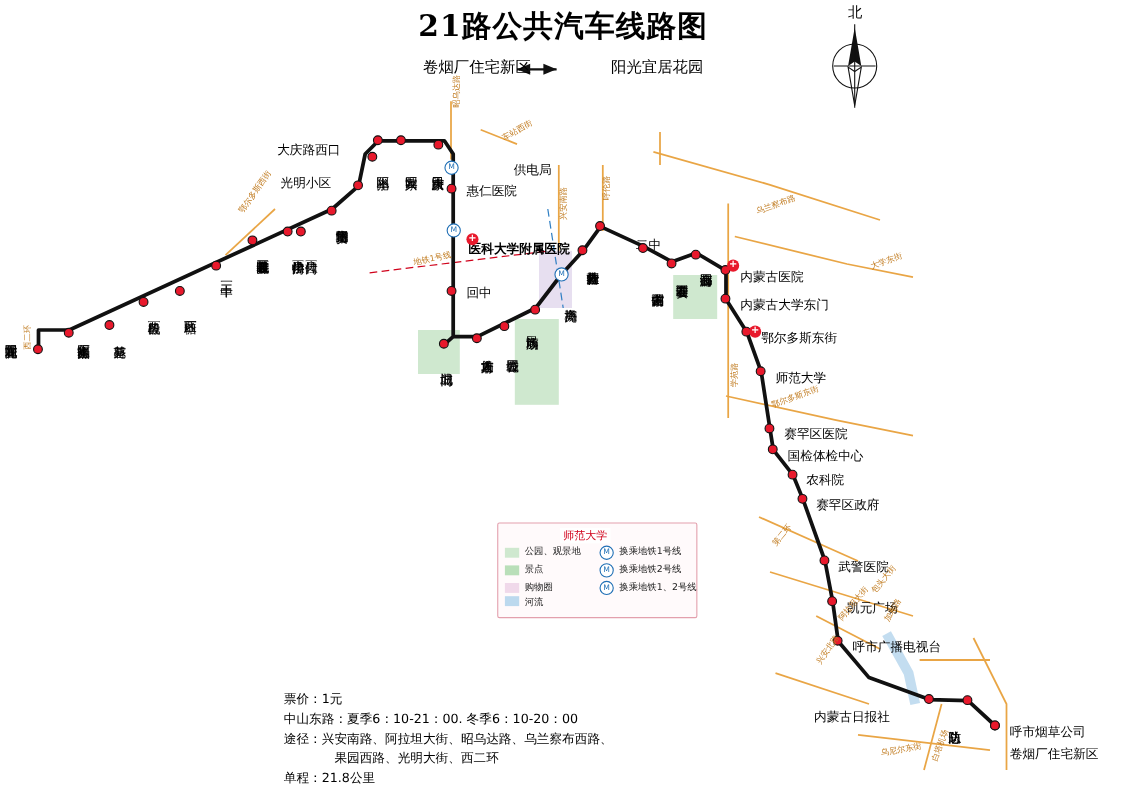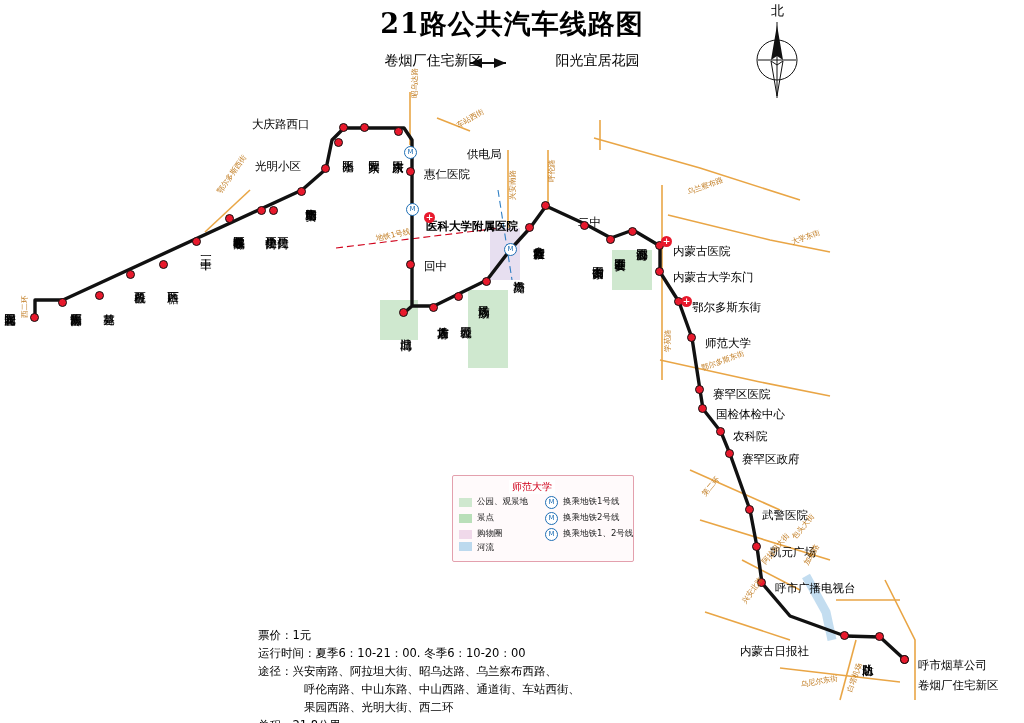--- a/index.html
+++ b/index.html
@@ -150,21 +150,21 @@
     <div class="abs stop-label vert" style="left: 265px; top: 228px;">什拉门更小学</div>
     <div class="abs dot" style="left: 269px; top: 206px;"></div>
     <div class="abs stop-label vert" style="left: 277px; top: 228px;">什拉门更</div>
     <div class="abs dot" style="left: 297px; top: 187px;"></div>
     <div class="abs stop-label vert" style="left: 305px; top: 200px;">光明路集贸市场</div>
     <div class="abs dot" style="left: 321px; top: 164px;"></div>
     <div class="abs stop-label" style="left: 255px; top: 160px;">光明小区</div>
     <div class="abs dot" style="left: 334px; top: 138px;"></div>
     <div class="abs stop-label vert" style="left: 342px; top: 152px;">阳光小区</div>
     <div class="abs dot" style="left: 339px; top: 123px;"></div>
-    <div class="abs stop-label" style="left: 252px; top: 118px; text-align: center;">大庆路西口</div>
+    <div class="abs stop-label" style="left: 252px; top: 130px; text-align: center;">大庆路西口</div>
     <div class="abs dot" style="left: 360px; top: 123px;"></div>
     <div class="abs stop-label vert" style="left: 368px; top: 152px;">兴旺家园</div>
     <div class="abs dot" style="left: 394px; top: 127px;"></div>
     <div class="abs stop-label vert" style="left: 392px; top: 152px;">大庆路东口</div>
     <div class="abs dot" style="left: 406px; top: 147px;"></div>
     <div class="abs stop-label" style="left: 424px; top: 148px; margin-left: 43px;">供电局</div>
     <div class="abs dot" style="left: 406px; top: 167px;"></div>
     <div class="abs stop-label" style="left: 424px; top: 168px; font-family: Liberation Serif, serif;">惠仁医院</div>
     <div class="abs dot" style="left: 407px; top: 205px;"></div>
     <div class="abs stop-label" style="left: 426px; top: 220px; font-weight: bold;">医科大学附属医院</div>
@@ -285,27 +285,24 @@
         </div>
       </div>
   </div>
 </div>
 
 <div class="abs info" style="left:258px;top:626px;width:420px;">
   <div>
     <span>票价：</span><span>1元</span>
   </div>
   <div>
-    <span>运行时间：</span><span>夏季6：10-21：00. 冬季6：10-20：00</span>
+    <span>中山东路：</span><span>夏季6：10-21：00. 冬季6：10-20：00</span>
   </div>
   <div>
     <span>途径：</span><span>兴安南路、阿拉坦大街、昭乌达路、乌兰察布西路、</span>
   </div>
   <div style="padding-left:46px;">
-    <span>呼伦南路、中山东路、中山西路、通道街、车站西街、</span>
-  </div>
-  <div style="padding-left:46px;">
     <span>果园西路、光明大街、西二环</span>
   </div>
   <div>
     <span>单程：</span><span>21.8公里</span>
   </div>
 </div>
 
 </body></html>

